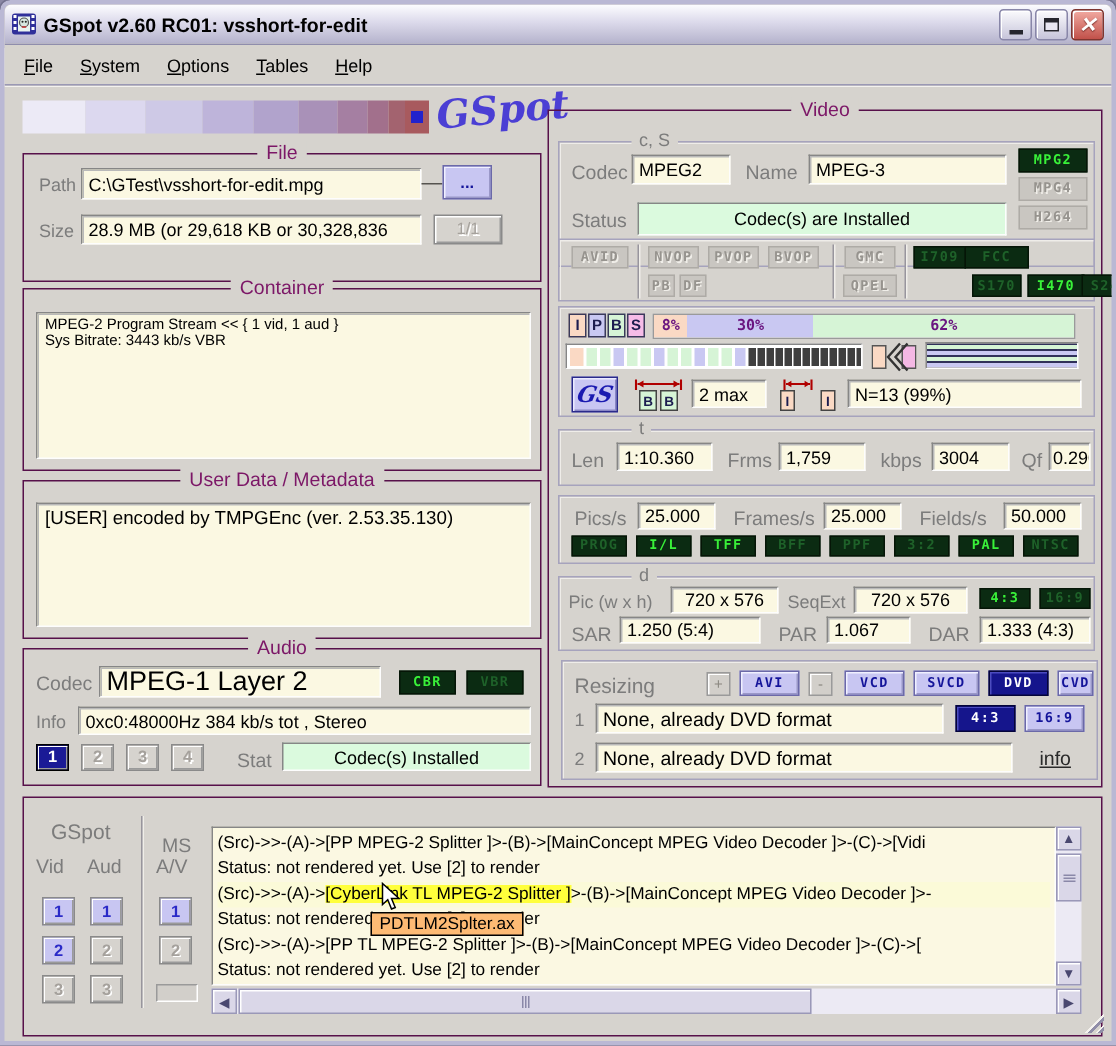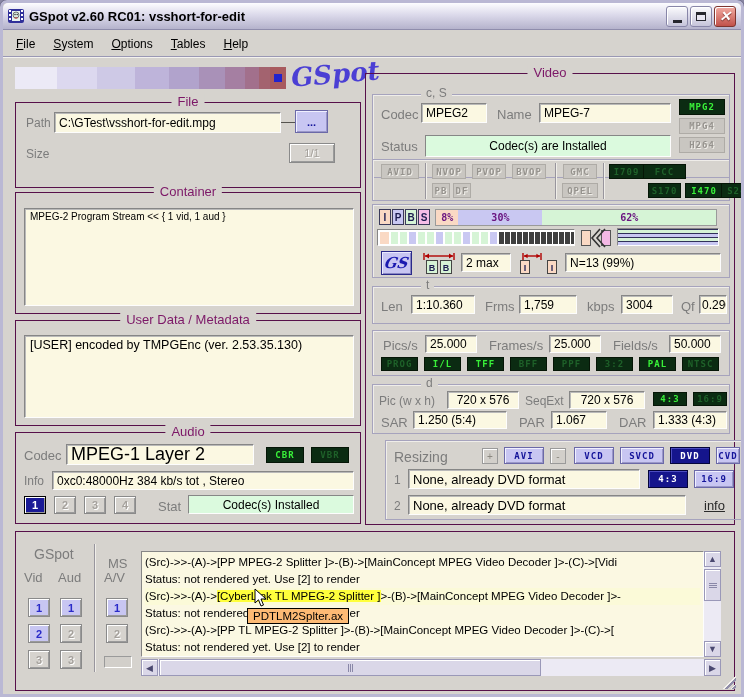--- a/index.html
+++ b/index.html
@@ -134,27 +134,29 @@
     </div>
   <div class="abs logo" style="left:288px;top:56px;">GSpot</div>
 
   <div class="grp" style="left:12px;top:99px;width:346px;height:86px;">
     <span class="leg">File</span>
     <span class="abs lbl" style="left:10px;top:13px;">Path</span>
     <div class="abs fld" style="left:38px;top:9px;width:227px;height:21px;">C:\GTest\vsshort-for-edit.mpg</div>
     <div class="conn" style="left:265px;top:19px;width:14px;"></div>
     <div class="abs pushbtn" style="left:279px;top:7px;width:33px;height:23px;font-size:11px;">...</div>
     <span class="abs lbl" style="left:10px;top:44px;">Size</span>
+    <div class="abs fld" style="left:38px;top:40px;width:227px;height:20px;">28.9 MB (or 29,618 KB or 30,328,836</div>
     <div class="abs nbtn dis" style="left:273px;top:40px;width:46px;height:20px;font-weight:normal;">1/1</div>
   </div>
 
   <div class="grp" style="left:12px;top:189px;width:346px;height:122px;">
     <span class="leg">Container</span>
     <div class="abs fld" style="left:8px;top:15px;width:330px;height:98px;display:block;padding:2px 5px;font-size:10px;">
       <div>MPEG-2 Program Stream &lt;&lt; { 1 vid, 1 aud }</div>
+      <div>Sys Bitrate: 3443 kb/s VBR</div>
     </div>
   </div>
 
   <div class="grp" style="left:12px;top:317px;width:346px;height:106px;">
     <span class="leg">User Data / Metadata</span>
     <div class="abs fld" style="left:8px;top:14px;width:330px;height:83px;display:block;padding:2px 5px;font-size:12.5px;">
       <div>[USER]   encoded by TMPGEnc (ver. 2.53.35.130)</div>
     </div>
   </div>
 
@@ -175,21 +177,21 @@
   </div>
 
   <div class="grp" style="left:362px;top:70px;width:370px;height:452px;">
     <span class="leg">Video</span>
 
     <div class="sub" style="left:6px;top:20px;width:358px;height:84px;">
       <span class="sleg">c, S</span>
       <span class="abs lbl" style="left:8px;top:12px;font-size:13px;">Codec</span>
       <div class="abs fld" style="left:48px;top:8px;width:66px;height:20px;">MPEG2</div>
       <span class="abs lbl" style="left:124px;top:12px;font-size:13px;">Name</span>
-      <div class="abs fld" style="left:166px;top:8px;width:132px;height:20px;">MPEG-7</div>
+      <div class="abs fld" style="left:166px;top:8px;width:132px;height:20px;">MPEG-3</div>
       <div class="abs bdark on" style="left:306px;top:4px;width:46px;height:16px;">MPG2</div>
       <div class="abs bgray" style="left:306px;top:23px;width:46px;height:16px;">MPG4</div>
       <div class="abs bgray" style="left:306px;top:42px;width:46px;height:16px;">H264</div>
       <span class="abs lbl" style="left:8px;top:44px;font-size:13px;">Status</span>
       <div class="abs green" style="left:52px;top:40px;width:246px;height:22px;">Codec(s) are Installed</div>
     </div>
 
     <div class="sub" style="left:6px;top:85px;width:358px;height:42px;">
       <div class="abs bgray" style="left:8px;top:4px;width:38px;height:15px;">AVID</div>
       <div class="vline" style="left:52px;top:3px;height:36px;"></div>
@@ -325,21 +327,21 @@
       <div class="abs bdark on" style="left:280px;top:7px;width:34px;height:14px;">4:3</div>
       <div class="abs bdark" style="left:320px;top:7px;width:34px;height:14px;">16:9</div>
       <span class="abs lbl" style="left:8px;top:30px;font-size:13px;">SAR</span>
       <div class="abs fld" style="left:40px;top:26px;width:94px;height:18px;">1.250 (5:4)</div>
       <span class="abs lbl" style="left:146px;top:30px;font-size:13px;">PAR</span>
       <div class="abs fld" style="left:178px;top:26px;width:56px;height:18px;">1.067</div>
       <span class="abs lbl" style="left:246px;top:30px;font-size:13px;">DAR</span>
       <div class="abs fld" style="left:280px;top:26px;width:74px;height:18px;">1.333 (4:3)</div>
     </div>
 
-    <div class="sub" style="left:19px;top:366px;width:358px;height:80px;">
+    <div class="sub" style="left:8px;top:366px;width:358px;height:80px;">
       <span class="abs lbl" style="left:8px;top:8px;font-size:14px;">Resizing</span>
       <div class="abs smallbtn" style="left:96px;top:7px;">+</div>
       <div class="abs blav" style="left:118px;top:6px;width:40px;height:17px;">AVI</div>
       <div class="abs smallbtn" style="left:164px;top:7px;">-</div>
       <div class="abs blav" style="left:188px;top:6px;width:40px;height:17px;">VCD</div>
       <div class="abs blav" style="left:234px;top:6px;width:44px;height:17px;">SVCD</div>
       <div class="abs bnavy" style="left:284px;top:6px;width:40px;height:17px;">DVD</div>
       <div class="abs blav" style="left:330px;top:6px;width:24px;height:17px;">CVD</div>
       <span class="abs lbl" style="left:8px;top:32px;">1</span>
       <div class="abs fld" style="left:22px;top:28px;width:232px;height:20px;font-size:13px;">None, already DVD format</div>

